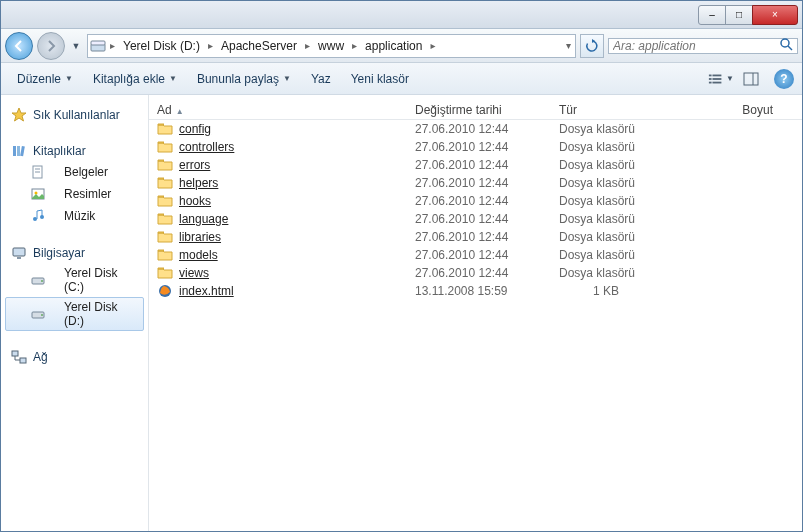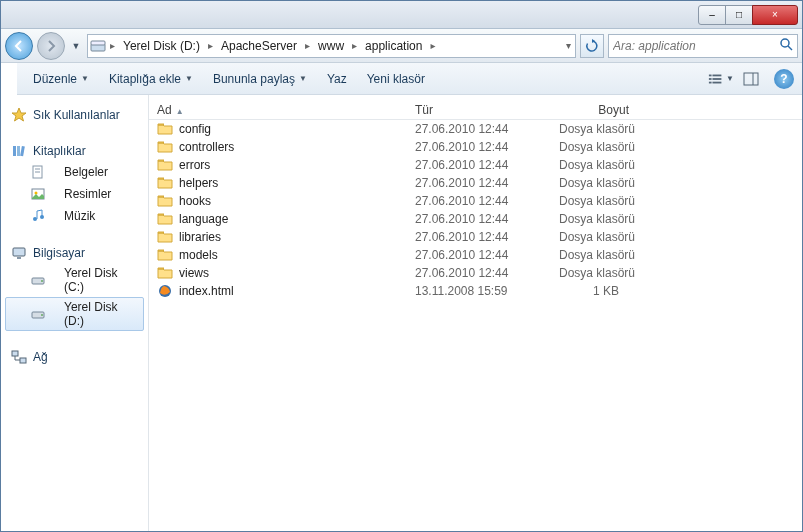--- a/index.html
+++ b/index.html
@@ -15,26 +15,26 @@
 
 .navbar { height: 34px; background: linear-gradient(#f7fafc,#e2e9f0); display: flex; align-items: center; padding: 0 4px; gap: 4px; border-bottom:1px solid #c6d1dc; }
 .navbtn { width: 28px; height: 28px; border-radius: 50%; background: radial-gradient(#bfe3ff,#4a9ed9); border:1px solid #3a7aaa; display:flex; align-items:center; justify-content:center; color:#fff; cursor:pointer; font-size:13px; }
 .navbtn.fwd { background: radial-gradient(#e0e7ef,#b8c4d0); border-color:#9aa8b6; color:#66788a; }
 .navdrop { width:14px; height:22px; display:flex; align-items:center; justify-content:center; cursor:pointer; color:#456; font-size:9px; }
 .breadcrumb { flex:1; height:24px; border:1px solid #a8b8c8; background:#fff; display:flex; align-items:center; padding:0 2px; }
 .bc-seg { display:flex; align-items:center; padding:0 6px; height:100%; cursor:pointer; color:#222; }
 .bc-sep { color:#666; font-size:10px; padding:0 2px; cursor:pointer; }
 .bc-icon { width:16px; height:16px; display:inline-block; margin-right:2px; }
 .refresh { width:24px; height:24px; border:1px solid #a8b8c8; background:linear-gradient(#f5faff,#dce8f2); display:flex; align-items:center; justify-content:center; cursor:pointer; color:#2a6aa8; }
-.search { width:190px; height:24px; border:1px solid #a8b8c8; background:#fff; display:flex; align-items:center; padding:0 4px; }
+.search { width:190px; height:16px; border:1px solid #a8b8c8; background:#fff; display:flex; align-items:center; padding:0 4px; }
 .search input { flex:1; border:none; outline:none; font-style:italic; color:#888; font-size:12px; }
 .search .sicon { color:#2a6aa8; cursor:pointer; }
 
 
-.toolbar { height:32px; background: linear-gradient(#f3f7fb,#e4ecf4); display:flex; align-items:center; padding:0 8px; gap:4px; border-bottom:1px solid #d0dae4;margin-left:16px; }
+.toolbar { height:32px; background: linear-gradient(#f3f7fb,#e4ecf4); display:flex; align-items:center; padding:0 8px; gap:4px; border-bottom:1px solid #d0dae4; }
 .tb-item { padding:4px 8px; color:#1a3a5a; cursor:pointer; display:flex; align-items:center; gap:4px; border-radius:2px; }
 .tb-drop { font-size:8px; color:#456; }
 .tb-spacer { flex:1; }
 .tb-ico { width:26px; height:22px; display:flex; align-items:center; justify-content:center; cursor:pointer; border-radius:2px; color:#456; }
 .tb-help { width:20px; height:20px; border-radius:50%; background:radial-gradient(#8cc8f0,#2a7ac0); color:#fff; display:flex; align-items:center; justify-content:center; cursor:pointer; font-weight:bold; font-size:12px; margin-left:6px; }
 
 
 .main { display:flex; height:calc(100% - 94px); }
 .sidebar { width:148px; border-right:1px solid #e0e5ea; padding:10px 4px; overflow:auto; }
 .side-group { margin-bottom:16px; }
@@ -46,21 +46,21 @@
 .content { flex:1; overflow:auto; padding-top:4px;}
 .cols { display:flex; padding:4px 0 2px 8px; border-bottom:1px solid #e4e8ec; color:#444; }
 .col { cursor:pointer; }
 .col-name { flex:0 0 258px; }
 .col-mod  { flex:0 0 144px; }
 .col-type { flex:0 0 154px; }
 .col-size { flex:0 0 60px; text-align:right; }
 .sort-ind { font-size:8px; color:#789; margin-left:4px; }
 
 .row { display:flex; align-items:center; padding:1px 0 1px 8px; cursor:pointer; }
-.cell-name { flex:0 0 258px; display:flex; align-items:center; gap:6px; color:#222;}
+.cell-name { flex:0 0 258px; display:flex; align-items:center; gap:6px; color:#222;text-decoration:underline;}
 .cell-mod  { flex:0 0 144px; color:#666; }
 .cell-type { flex:0 0 154px; color:#666; }
 .cell-size { flex:0 0 60px; color:#666; text-align:right; }
 
 
 .folder-ico svg, .star-ico svg, .drive-ico svg, .net-ico svg, .lib-ico svg, .doc-ico svg, .music-ico svg, .pic-ico svg, .vid-ico svg, .comp-ico svg, .ff-ico svg { width:16px; height:16px; display:block; }
 </style>
 </head>
 <body>
 
@@ -256,20 +256,21 @@
             </svg>
           </span>
         <span>Ağ</span>
       </div>
     </div>
   </div>
 
   <div class="content">
     <div class="cols">
       <div class="col col-name"><span>Ad</span><span class="sort-ind">▲</span></div>
+      <div class="col col-mod">Değiştirme tarihi</div>
       <div class="col col-type">Tür</div>
       <div class="col col-size">Boyut</div>
     </div>
     <div id="rows">
         <div class="row">
           <div class="cell-name">
             <span class="ico folder-ico">
               <svg viewBox="0 0 16 16">
                 <path d="M1 4 L6 4 L7 5 L15 5 L15 13 L1 13 Z" fill="#ffe08a" stroke="#d4a93a"></path>
                 <path d="M1 4 L6 4 L7 3 L1 3 Z" fill="#f5c94a" stroke="#d4a93a"></path>

